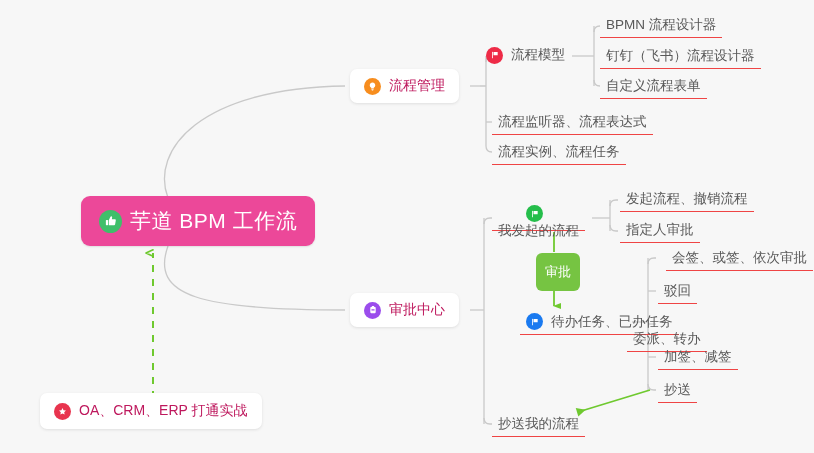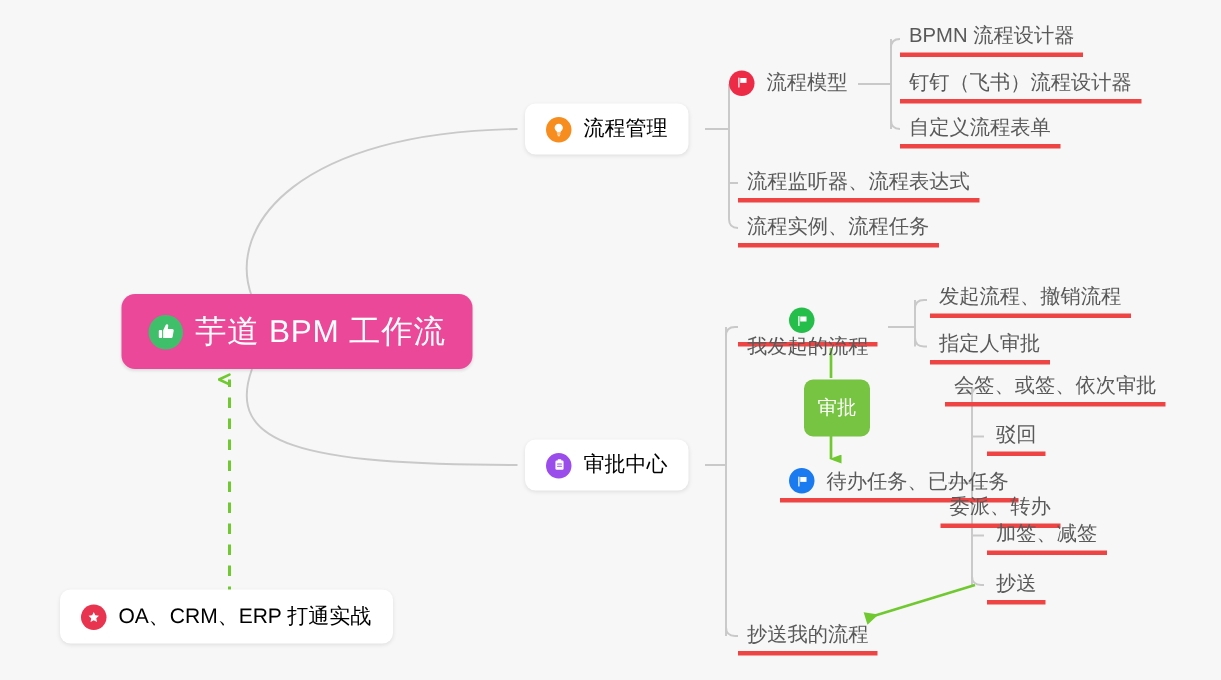--- a/index.html
+++ b/index.html
@@ -55,29 +55,29 @@
 
   
   .node-card {
     background: #ffffff;
     border-radius: 7px;
     padding: 0 14px;
     height: 34px;
     box-shadow: 0 1px 3px rgba(0,0,0,0.10);
   }
   .node-card .node-label {
-    color: #000000;
+    color: #be185d;
     font-size: 14px;
   }
 
   
   .node-plain {
     padding: 0 6px 0 6px;
     height: 26px;
-    border-bottom: 3px solid #ef4444;
+    border-bottom: 1px solid #ef4444;
   }
   .node-plain .node-label {
     color: #595959;
     font-size: 13.5px;
   }
   .node-plain.no-rule { border-bottom: none; }
 
   
   .node-badge {
     background: #76C442;
@@ -261,21 +261,21 @@
   <div class="node node-plain" style="left:520px; top:309px;">
     <span class="icon icon-sm ic-blue">
       <svg width="10" height="10" viewBox="0 0 24 24" fill="#ffffff">
         <rect x="5.2" y="4" width="2" height="16" rx="0.9"></rect>
         <path d="M8.4 4.8 L18.4 4.8 L18.4 12.6 L8.4 12.6 Z"></path>
       </svg>
     </span>
     <span class="node-label">待办任务、已办任务</span>
   </div>
 
-  <div class="node node-plain" style="left:630px; top:245px;justify-content:center;">
+  <div class="node node-plain" style="left:666px; top:245px;justify-content:center;">
     <span class="node-label">会签、或签、依次审批</span>
   </div>
 
   <div class="node node-plain" style="left:658px; top:278px;">
     <span class="node-label">驳回</span>
   </div>
 
   <div class="node node-plain" style="left:627px; top:311px;margin-top:15px;">
     <span class="node-label">委派、转办</span>
   </div>

